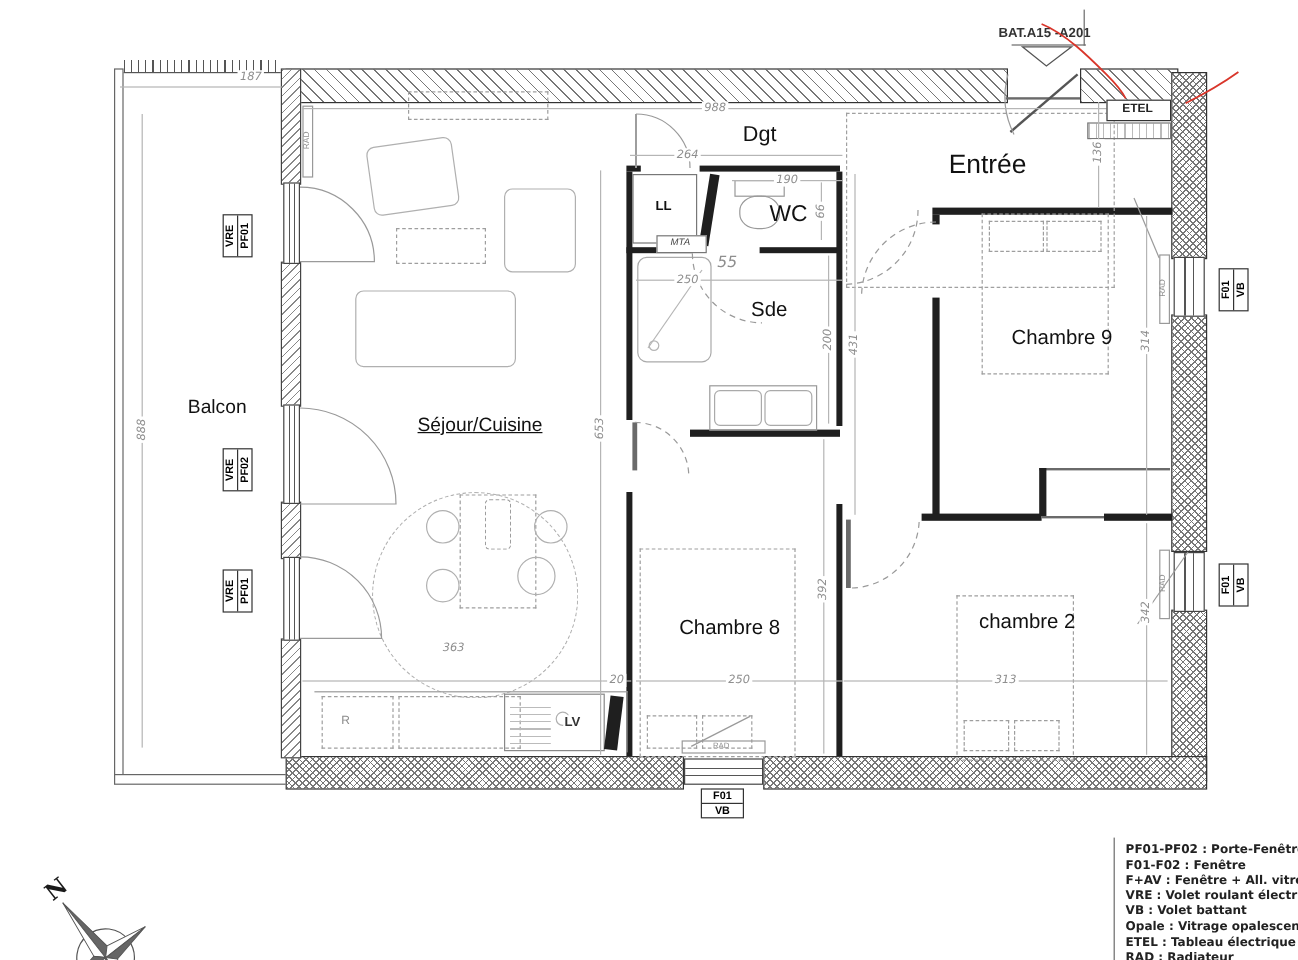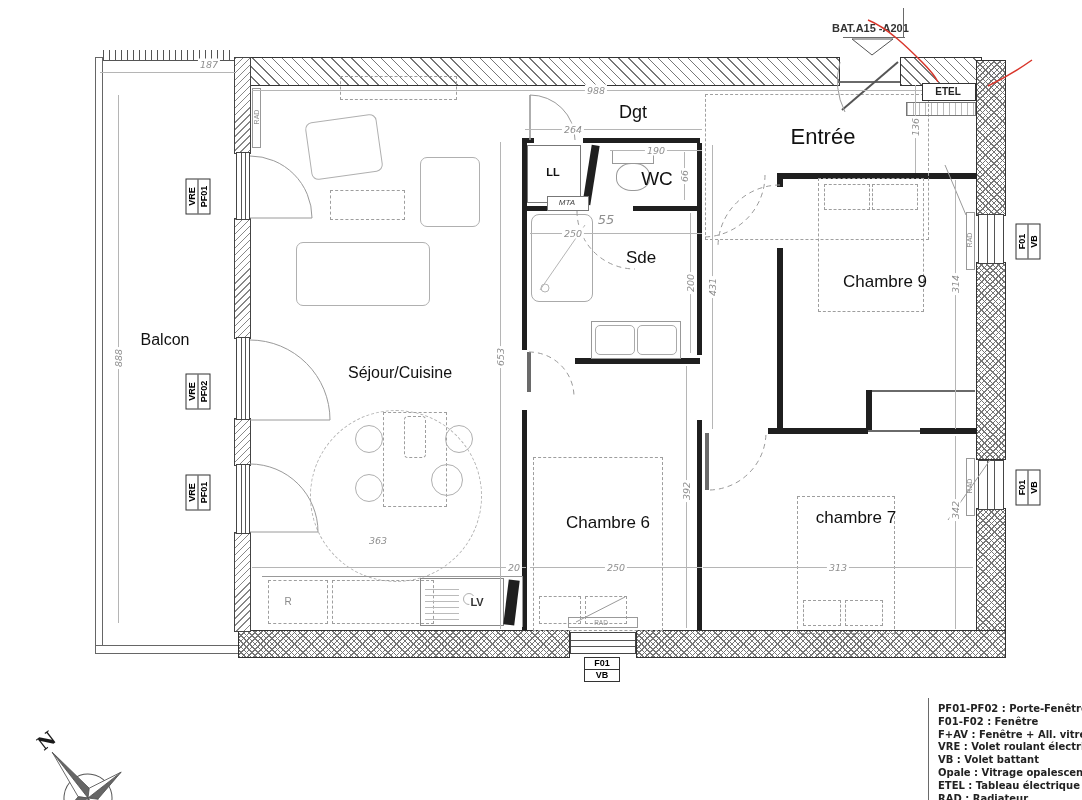--- a/index.html
+++ b/index.html
@@ -180,29 +180,29 @@
   <div class="abs dim dimv" style="left:955px;top:284px;">314</div>
   <div class="abs dim dimv" style="left:955px;top:510px;">342</div>
   <div class="abs dim dimv" style="left:686px;top:491px;">392</div>
   <div class="abs dim dimv" style="left:500px;top:357px;">653</div>
   <div class="abs dim dimv" style="left:118px;top:358px;">888</div>
   <div class="abs dim" style="left:378px;top:540px;">363</div>
   <div class="abs dim" style="left:514px;top:567px;">20</div>
   <div class="abs dim" style="left:616px;top:567px;">250</div>
   <div class="abs dim" style="left:838px;top:567px;">313</div>
 
-  <div class="abs room" style="left:165px;top:340px;font-size:16px;">Balcon</div>
-  <div class="abs room" style="left:400px;top:373px;font-size:16px;">Séjour/Cuisine</div>
+  <div class="abs room" style="left:181px;top:340px;font-size:16px;">Balcon</div>
+  <div class="abs room" style="left:400px;top:355px;font-size:16px;text-decoration:underline;">Séjour/Cuisine</div>
   <div class="abs room" style="left:633px;top:112px;font-size:18px;">Dgt</div>
   <div class="abs room" style="left:657px;top:179px;font-size:19px;">WC</div>
   <div class="abs room" style="left:641px;top:258px;">Sde</div>
   <div class="abs room" style="left:823px;top:137px;font-size:22px;">Entrée</div>
   <div class="abs room" style="left:885px;top:282px;">Chambre 9</div>
-  <div class="abs room" style="left:608px;top:523px;">Chambre 6</div>
-  <div class="abs room" style="left:856px;top:518px;">chambre 7</div>
+  <div class="abs room" style="left:608px;top:523px;">Chambre 8</div>
+  <div class="abs room" style="left:856px;top:518px;">chambre 2</div>
 
   <div class="abs room" style="left:553px;top:172px;font-size:11px;font-weight:700;">LL</div>
   <div class="abs" style="left:567px;top:202px;font-size:8px;font-style:italic;color:#444;transform:translate(-50%,-50%);z-index:3;">MTA</div>
   <div class="abs" style="left:288px;top:601px;font-size:10px;color:#8a8a8a;transform:translate(-50%,-50%);">R</div>
   <div class="abs" style="left:477px;top:602px;font-size:11px;font-weight:700;color:#333;transform:translate(-50%,-50%);background:#fff;padding:0 1px;">LV</div>
   <div class="abs" style="left:948px;top:91px;font-size:10px;font-weight:700;color:#222;transform:translate(-50%,-50%);z-index:9;">ETEL</div>
   <div class="abs radtxt" style="left:256px;top:117px;">RAD</div>
   <div class="abs radtxt" style="left:969px;top:240px;">RAD</div>
   <div class="abs radtxt" style="left:969px;top:486px;">RAD</div>
   <div class="abs" style="left:601px;top:622px;font-size:6.5px;color:#8f8f8f;transform:translate(-50%,-50%);z-index:3;">RAD</div>

